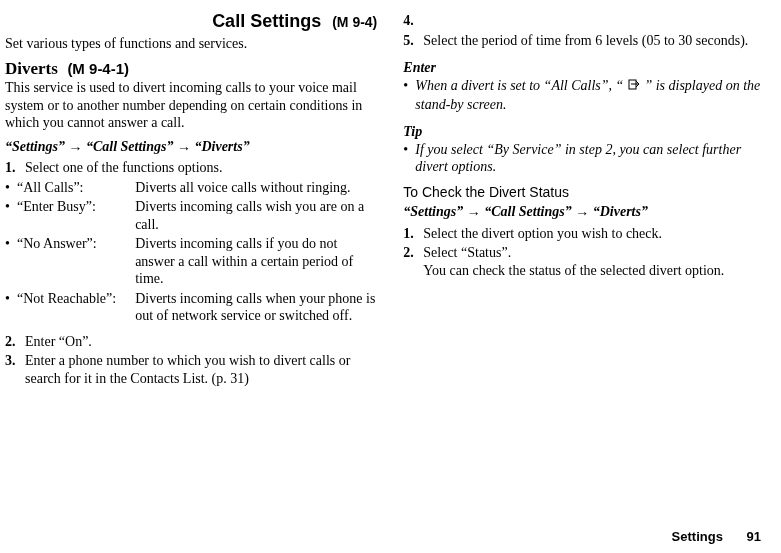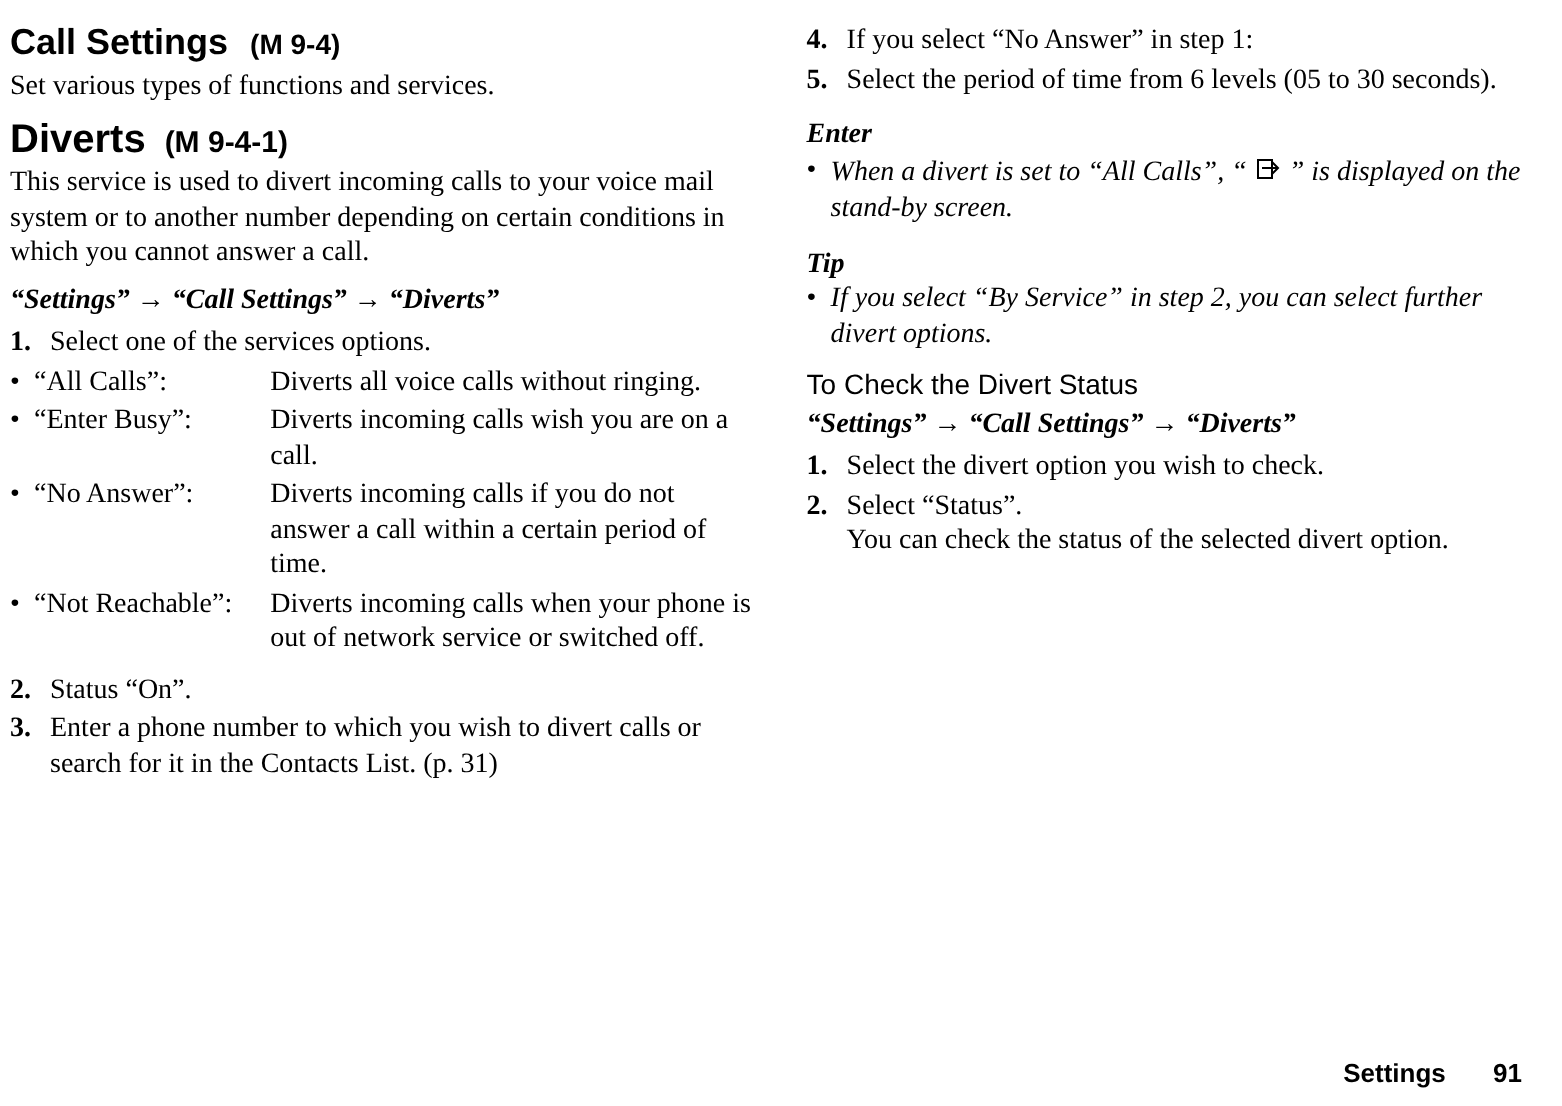--- a/index.html
+++ b/index.html
@@ -28,29 +28,30 @@
     flex: 1;
   }
   .col-left { flex: 1.02; }
   .col-right { flex: 0.98; }
 
   .h1 {
     font-family: Arial, Helvetica, sans-serif;
     font-weight: bold;
     font-size: 18px;
     margin-bottom: 2px;
+    text-align: right;
   }
   .sub {
     font-size: 14px;
     margin-bottom: 6px;
   }
   .h2 {
-    font-family: Liberation Sans, sans-serif;
-    font-weight: bold;
-    font-size: 20px;
+    font-family: Liberation Serif, serif;
+    font-weight: bold;
+    font-size: 17px;
   }
   .h2line .menucode {
     font-family: Arial, Helvetica, sans-serif;
     font-weight: bold;
     font-size: 15px;
     margin-left: 6px;
   }
   .menucode {
     font-family: Arial, Helvetica, sans-serif;
     font-weight: bold;
@@ -157,21 +158,21 @@
         <span class="h2">Diverts</span>
         <span class="menucode">(M 9-4-1)</span>
       </div>
       <p class="para">This service is used to divert incoming calls to your voice mail system or to another number depending on certain conditions in which you cannot answer a call.</p>
 
       <div class="breadcrumb">“Settings” → “Call Settings” → “Diverts”</div>
 
       <ol class="numlist">
         <li>
           <span class="num">1.</span>
-          <span class="text">Select one of the services options.</span>
+          <span class="text">Select one of the functions options.</span>
         </li>
       </ol>
 
       <table class="opts">
         <tbody>
             <tr>
           <td class="bul">•</td>
           <td class="label">“All Calls”:</td>
           <td>Diverts all voice calls without ringing.</td>
         </tr>
@@ -189,35 +190,34 @@
           <td class="bul">•</td>
           <td class="label">“Not Reachable”:</td>
           <td>Diverts incoming calls when your phone is out of network service or switched off.</td>
         </tr>
       </tbody>
         </table>
 
       <ol class="numlist">
         <li>
           <span class="num">2.</span>
-          <span class="text">Status “On”.</span>
+          <span class="text">Enter “On”.</span>
         </li>
         <li>
           <span class="num">3.</span>
           <span class="text">Enter a phone number to which you wish to divert calls or search for it in the Contacts List. (p. 31)</span>
         </li>
       </ol>
     </div>
 
     <div class="col col-right">
       <ol class="numlist">
         <li>
           <span class="num">4.</span>
           <span class="text">
-            <span>If you select “No Answer” in step 1:</span>
           </span>
         </li>
         <li>
           <span class="num">5.</span>
           <span class="text">Select the period of time from 6 levels (05 to 30 seconds).</span>
         </li>
       </ol>
 
       <div class="notehead">Enter</div>
       <div class="notebody">

